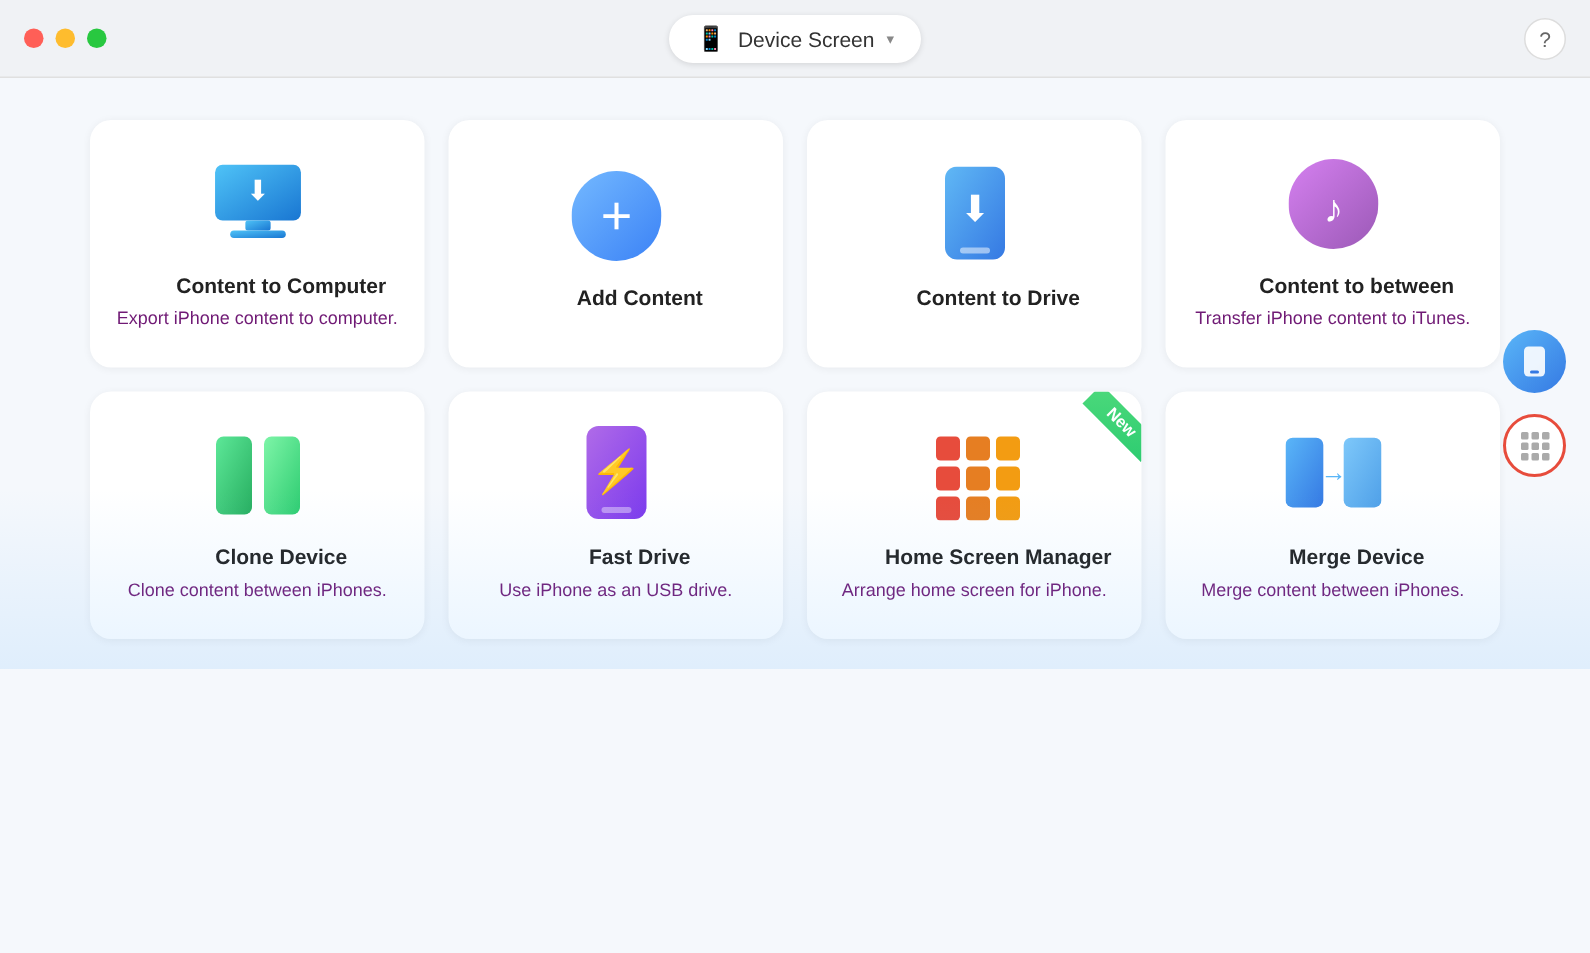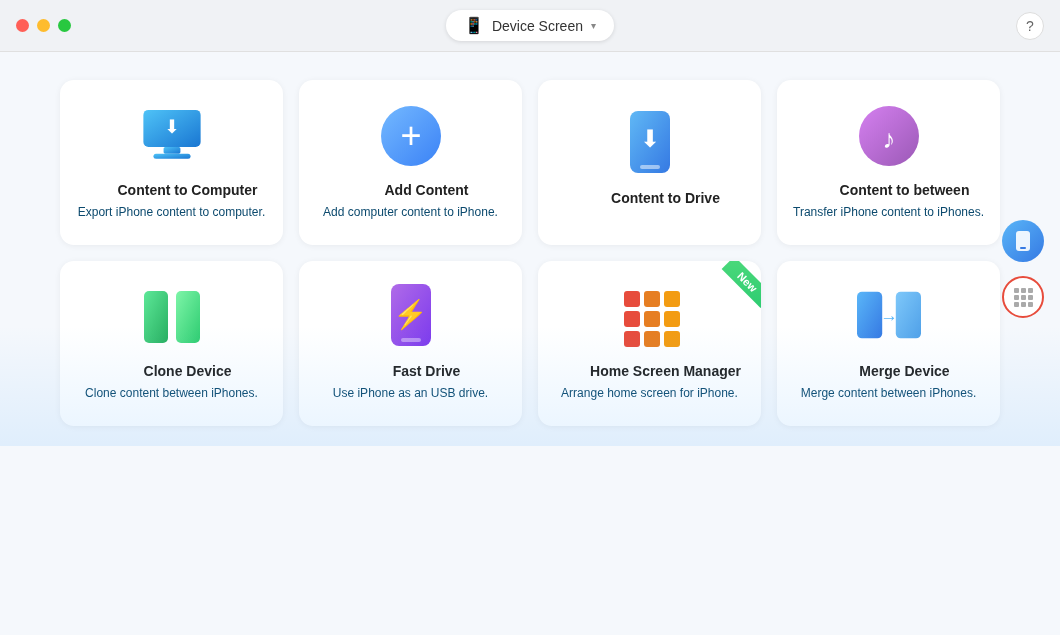--- a/index.html
+++ b/index.html
@@ -124,21 +124,21 @@
       font-size: 14px;
       font-weight: 600;
       color: #222;
       margin-bottom: 6px;
       text-align: center;
       margin-left: 32px;
     }
 
     .card-desc {
       font-size: 12px;
-      color: #0c4a6e;
+      color: #701a75;
       text-align: center;
       line-height: 1.4;
     }
 
     
     .new-badge {
       position: absolute;
       top: 0;
       right: 0;
       width: 60px;
@@ -259,21 +259,20 @@
           <text x="30" y="42" text-anchor="middle" fill="white" font-size="36" font-weight="200">+</text>
           <defs>
             <linearGradient id="addGrad" x1="0%" y1="0%" x2="100%" y2="100%">
               <stop offset="0%" style="stop-color:#74b9ff"></stop>
               <stop offset="100%" style="stop-color:#3b82f6"></stop>
             </linearGradient>
           </defs>
         </svg>
       </div>
       <div class="card-title">Add Content</div>
-      <div class="card-desc">Add computer content to iPhone.</div>
     </div>
 
     <div class="card">
       <div class="card-icon">
         <svg width="54" height="66" viewBox="0 0 54 66">
           <rect x="7" y="0" width="40" height="62" rx="8" fill="url(#devGrad)"></rect>
           <rect x="17" y="54" width="20" height="4" rx="2" fill="rgba(255,255,255,0.5)"></rect>
           <text x="27" y="36" text-anchor="middle" fill="white" font-size="24">⬇</text>
           <defs>
             <linearGradient id="devGrad" x1="0%" y1="0%" x2="100%" y2="100%">
@@ -293,21 +292,21 @@
           <text x="30" y="42" text-anchor="middle" fill="white" font-size="26">♪</text>
           <defs>
             <linearGradient id="itunesGrad" x1="0%" y1="0%" x2="100%" y2="100%">
               <stop offset="0%" style="stop-color:#d580f0"></stop>
               <stop offset="100%" style="stop-color:#9b59b6"></stop>
             </linearGradient>
           </defs>
         </svg>
       </div>
       <div class="card-title">Content to between</div>
-      <div class="card-desc">Transfer iPhone content to iPhones.</div>
+      <div class="card-desc">Transfer iPhone content to iTunes.</div>
     </div>
 
     <div class="card">
       <div class="card-icon">
         <svg width="60" height="60" viewBox="0 0 60 60">
           <rect x="2" y="4" width="24" height="52" rx="5" fill="url(#cloneGrad1)"></rect>
           <rect x="34" y="4" width="24" height="52" rx="5" fill="url(#cloneGrad2)"></rect>
           <defs>
             <linearGradient id="cloneGrad1" x1="0%" y1="0%" x2="100%" y2="100%">
               <stop offset="0%" style="stop-color:#5de898"></stop>

